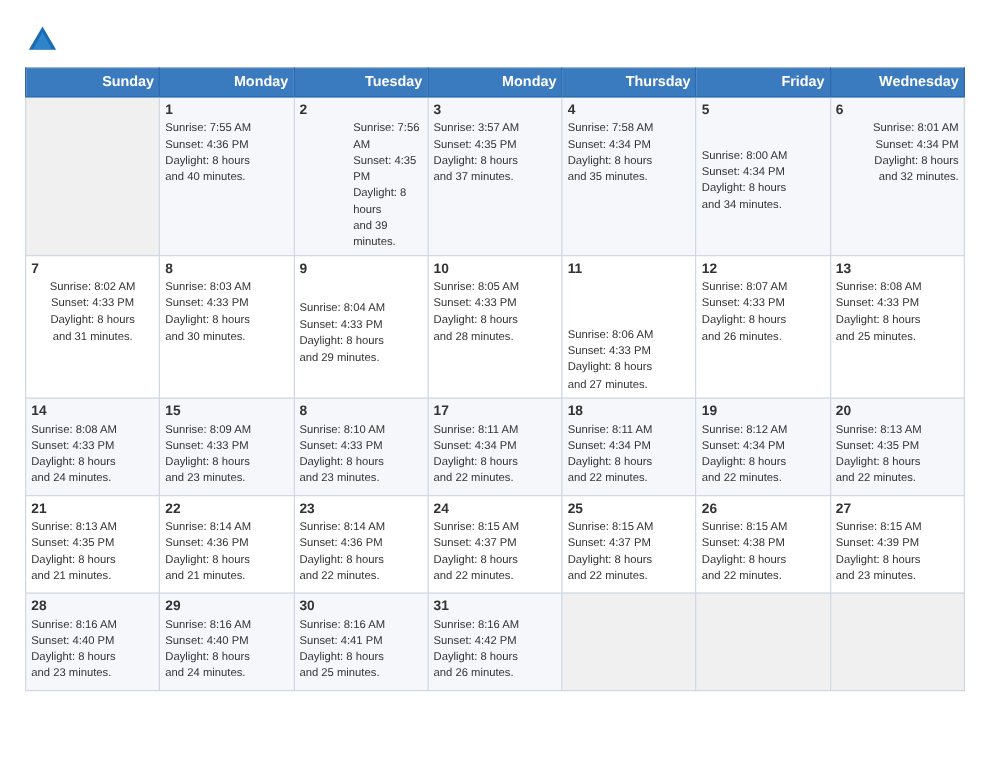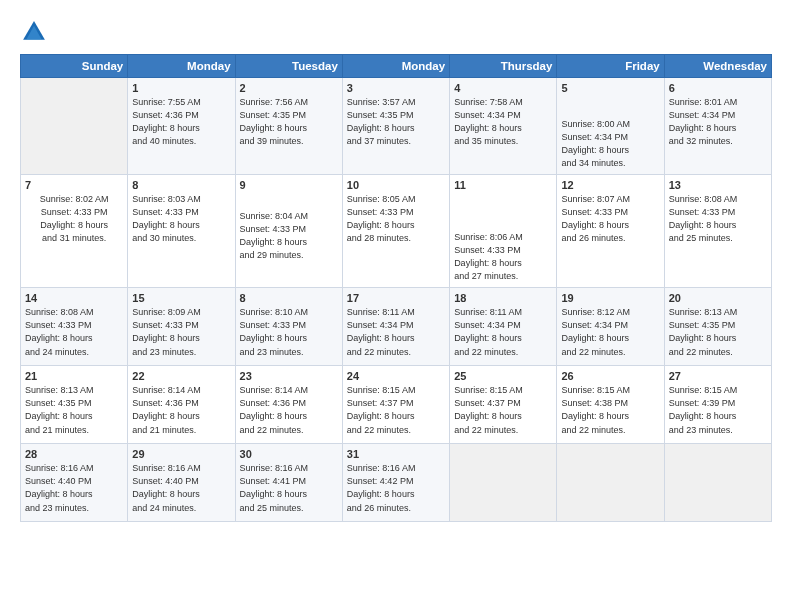--- a/index.html
+++ b/index.html
@@ -135,21 +135,21 @@
           <td class="empty-cell"></td>
           <td>
             <span class="day-number">1</span>
             <div class="day-info" style="white-space: pre-line;">Sunrise: 7:55 AM
 Sunset: 4:36 PM
 Daylight: 8 hours
 and 40 minutes.</div>
           </td>
           <td>
             <span class="day-number">2</span>
-            <div class="day-info" style="white-space: pre-line;">Sunrise: 7:56 AM
+            <div class="day-info" style="white-space: pre-line; margin-left: 43px;">Sunrise: 7:56 AM
 Sunset: 4:35 PM
 Daylight: 8 hours
 and 39 minutes.</div>
           </td>
           <td>
             <span class="day-number">3</span>
             <div class="day-info" style="white-space: pre-line;">Sunrise: 3:57 AM
 Sunset: 4:35 PM
 Daylight: 8 hours
 and 37 minutes.</div>
@@ -163,21 +163,21 @@
           </td>
           <td>
             <span class="day-number">5</span>
             <div class="day-info" style="white-space: pre-line; margin-top: 24px;">Sunrise: 8:00 AM
 Sunset: 4:34 PM
 Daylight: 8 hours
 and 34 minutes.</div>
           </td>
           <td>
             <span class="day-number">6</span>
-            <div class="day-info" style="white-space: pre-line;">Sunrise: 8:01 AM
+            <div class="day-info" style="white-space: pre-line; text-align: right;">Sunrise: 8:01 AM
 Sunset: 4:34 PM
 Daylight: 8 hours
 and 32 minutes.</div>
           </td>
         </tr>
         <tr>
           <td>
             <span class="day-number">7</span>
             <div class="day-info" style="white-space: pre-line; text-align: center;">Sunrise: 8:02 AM
 Sunset: 4:33 PM

